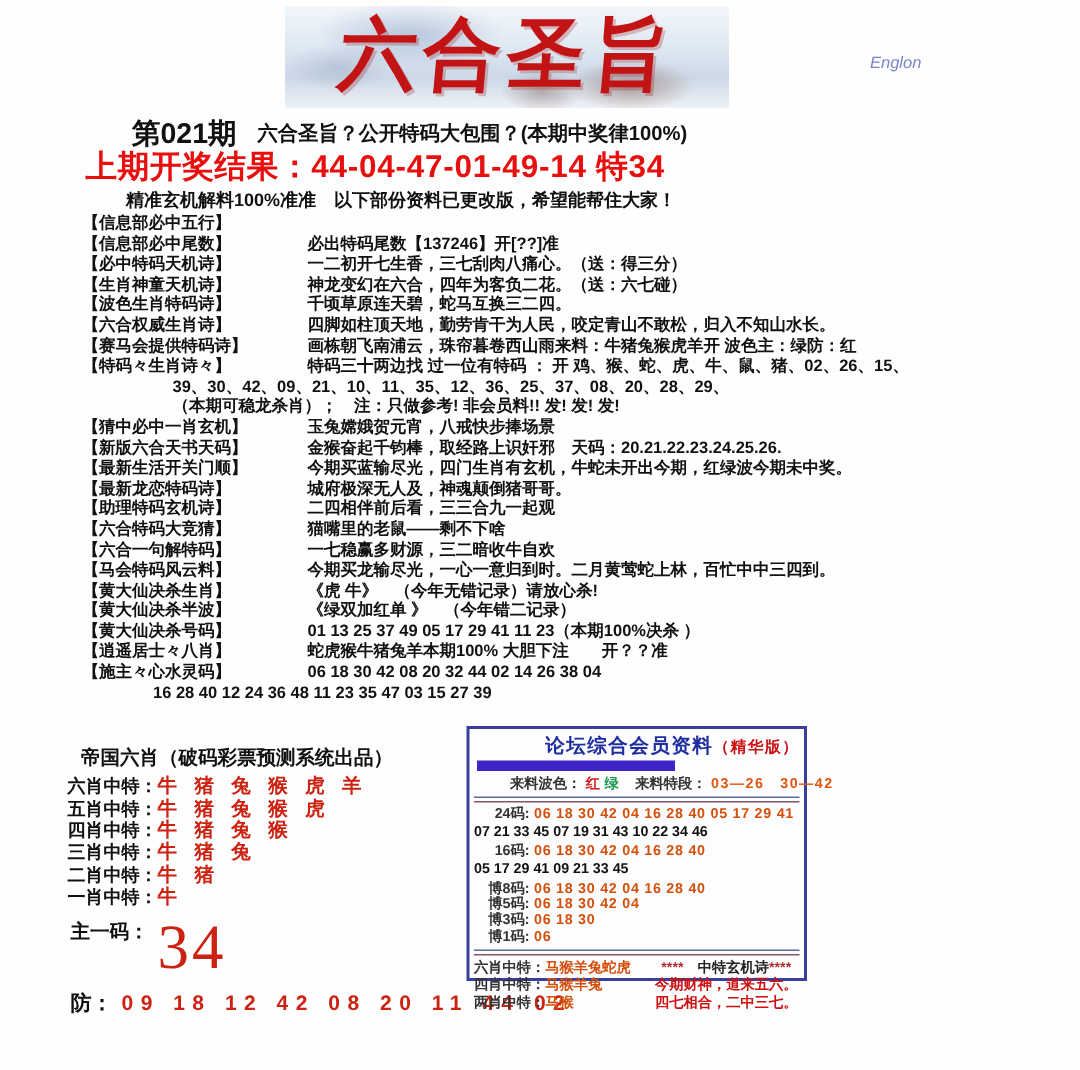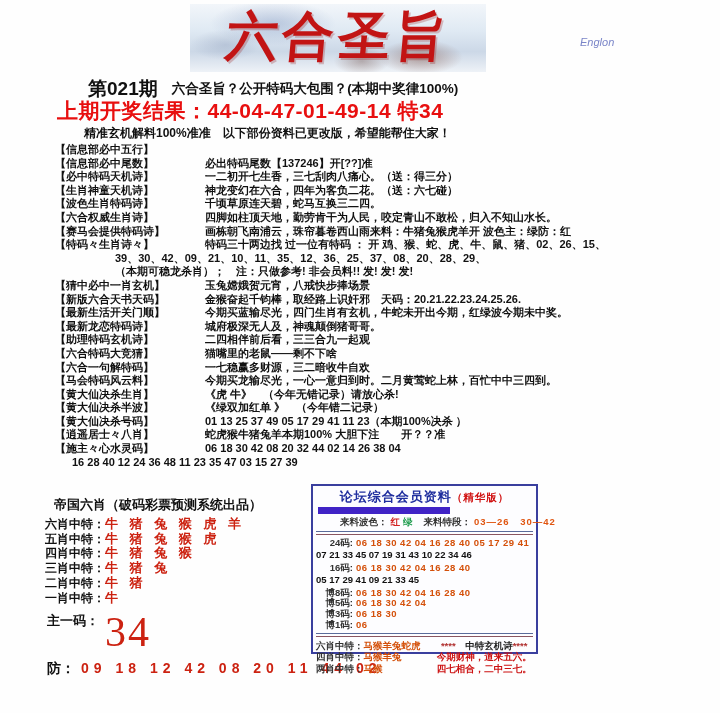--- a/index.html
+++ b/index.html
@@ -23,35 +23,35 @@
   .issue-no{font-size:19px;font-weight:bold;}
   .issue-txt{font-size:13.5px;font-weight:bold;}
   .result-line{position:absolute;left:57px;top:97px;font-size:21px;font-weight:bold;color:#e80f0f;white-space:nowrap;letter-spacing:.5px;}
   .note-line{position:absolute;left:84px;top:125px;font-size:12px;font-weight:bold;white-space:nowrap;}
   
   .tips{position:absolute;left:0;top:143px;width:720px;}
   .tip{display:flex;line-height:13.6px;font-size:11px;font-weight:bold;white-space:nowrap;}
   .tip .tl{flex:0 0 150px;margin-left:55px;}
   .tip .tc{flex:1;}
   .cont{margin-left:115px;line-height:13.6px;font-size:11px;font-weight:bold;white-space:nowrap;}
-  .cont.alt{margin-left:72px;}
+  .cont.alt{margin-left:102px;}
   
   .empire{position:absolute;left:0;top:496px;width:308px;}
   .emp-title{margin-left:54px;font-size:13px;font-weight:bold;margin-bottom:3px;white-space:nowrap;}
   .emp-row{margin-left:45px;line-height:13.7px;font-size:12px;font-weight:bold;white-space:nowrap;}
   .emp-row .ev{color:#cc2211;letter-spacing:4px;font-size:13px;}
   .main-code{margin:7px 0 0 47px;display:flex;align-items:flex-start;gap:6px;}
   .main-code .mcl{font-size:13px;font-weight:bold;}
   .main-code .mcv{font-family:"Liberation Serif","DejaVu Serif",serif;font-size:42px;font-weight:normal;color:#cc2211;line-height:40px;letter-spacing:2px;}
   .defense{margin:8px 0 0 47px;font-size:14px;font-weight:bold;white-space:nowrap;}
   .defense .dv{color:#cc2211;letter-spacing:5px;margin-left:6px;}
   
   .mbox{position:absolute;left:311px;top:484px;width:227px;height:170px;border:2px solid #3a3f9e;
         box-sizing:border-box;background:#fdfdff;padding:2px 3px;font-size:9.5px;font-weight:bold;}
-  .mb-title{text-align:center;font-size:13px;color:#1f2e9e;letter-spacing:1px;white-space:nowrap;}
+  .mb-title{text-align:right;font-size:13px;color:#1f2e9e;letter-spacing:1px;white-space:nowrap;}
   .mb-title .sfx{color:#d01010;font-size:10.5px;}
   .mb-bar{height:7px;width:132px;background:#4023c6;margin:1px 0 2px 2px;}
   .mb-wave{display:flex;gap:3px;padding-left:24px;white-space:nowrap;align-items:baseline;}
   .mb-wave .wl{color:#333;}
   .mb-wave .wr{color:#d32222;}
   .mb-wave .wg{color:#1a9a4a;margin-right:8px;}
   .mb-wave .sv{color:#e05510;letter-spacing:1px;}
   .mb-rule{height:2px;border-top:1px solid #5a6b9a;border-bottom:1px solid #8a5560;margin:2px 0 3px 0;}
   .mb-code{display:flex;line-height:10.8px;white-space:nowrap;}
   .mb-code .cl{flex:0 0 37px;text-align:right;color:#333;}

